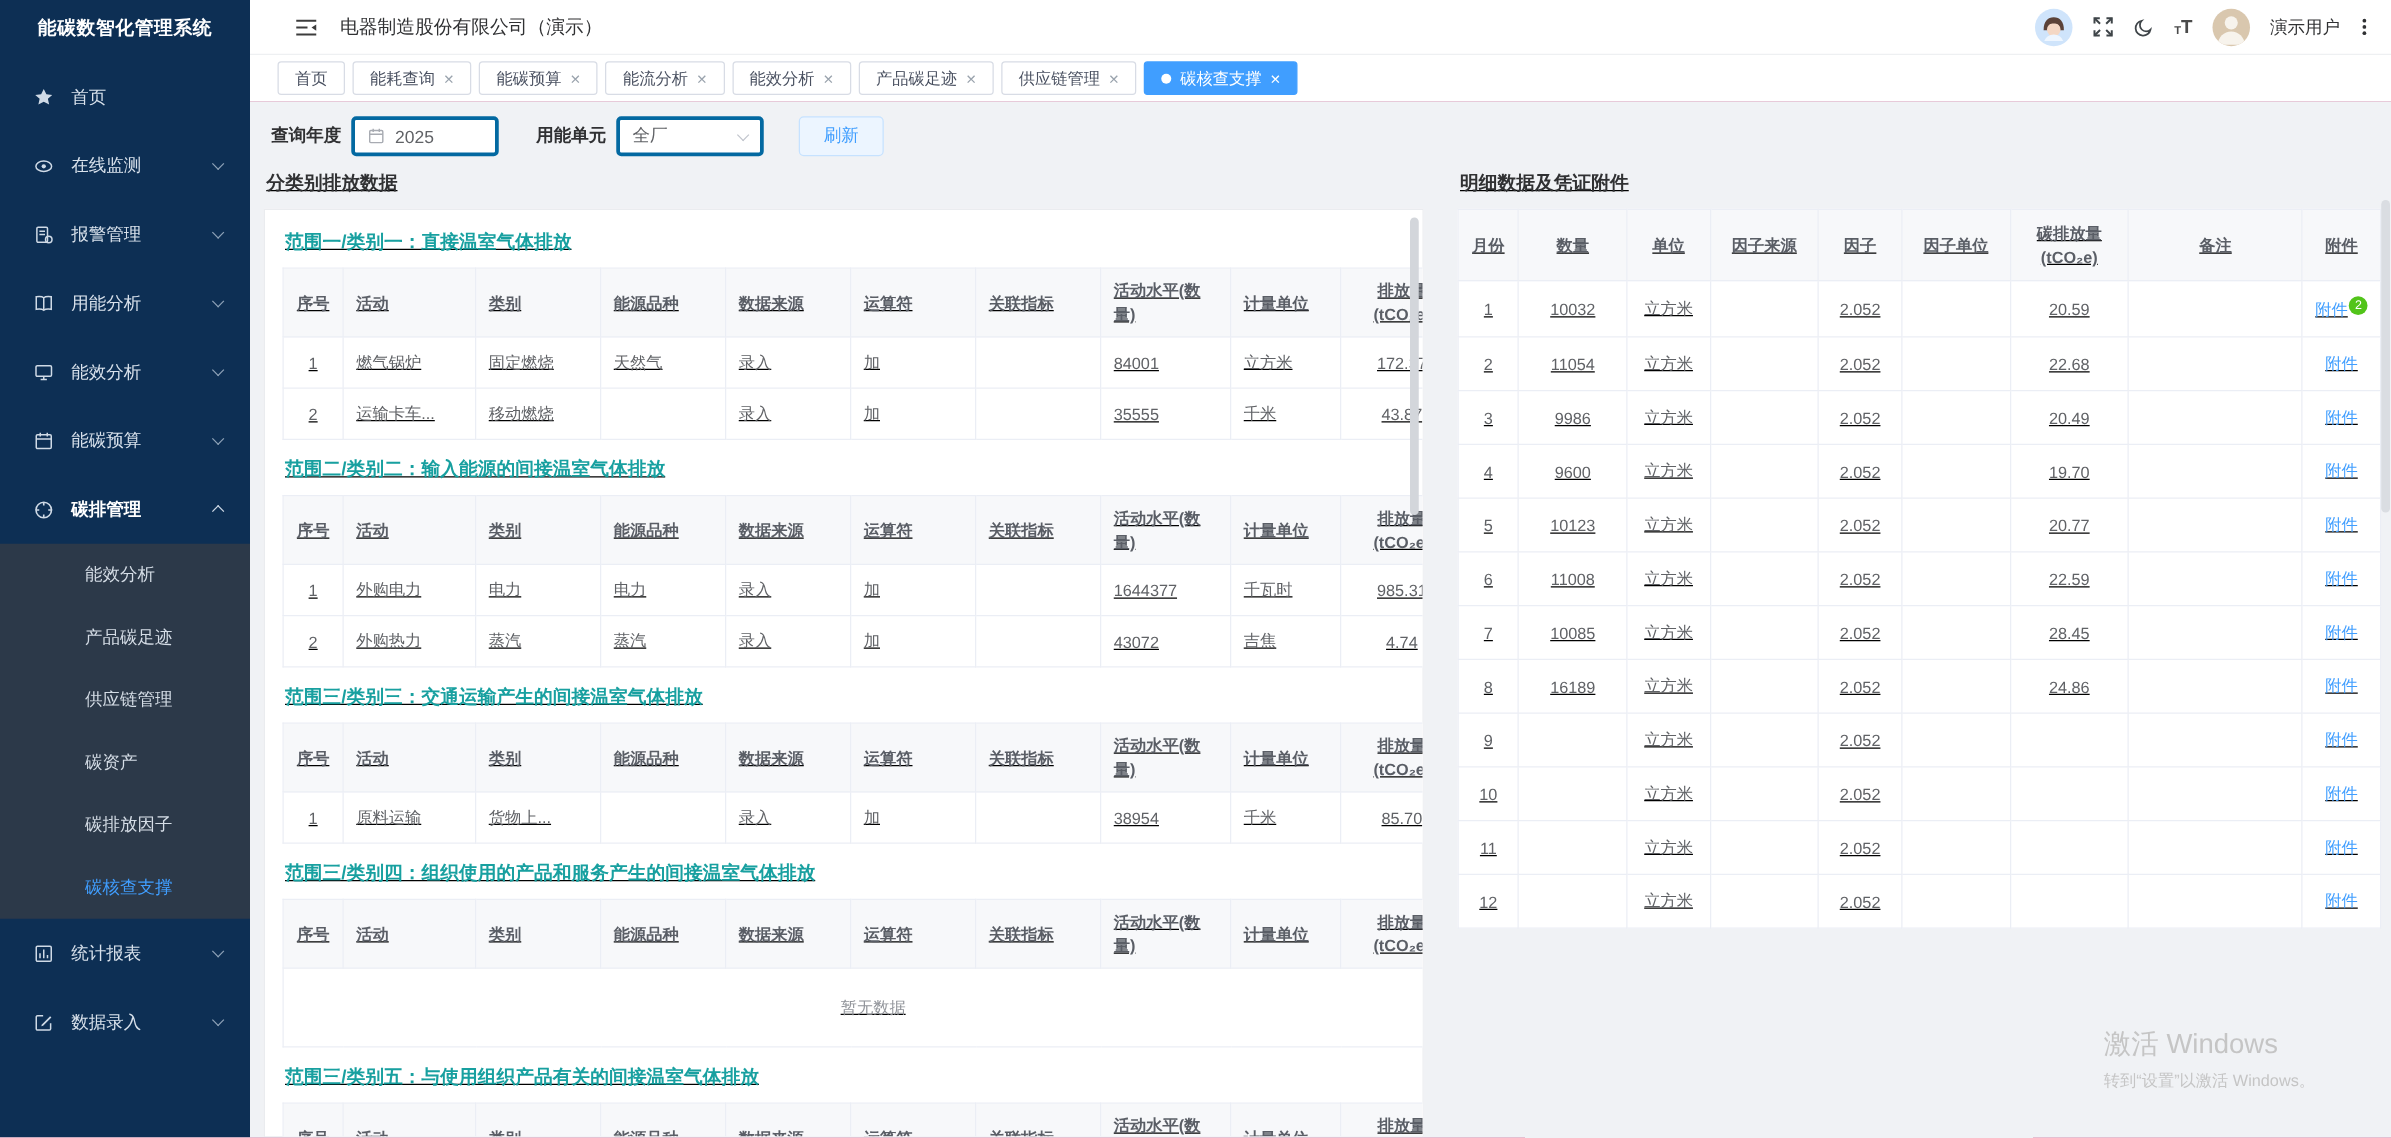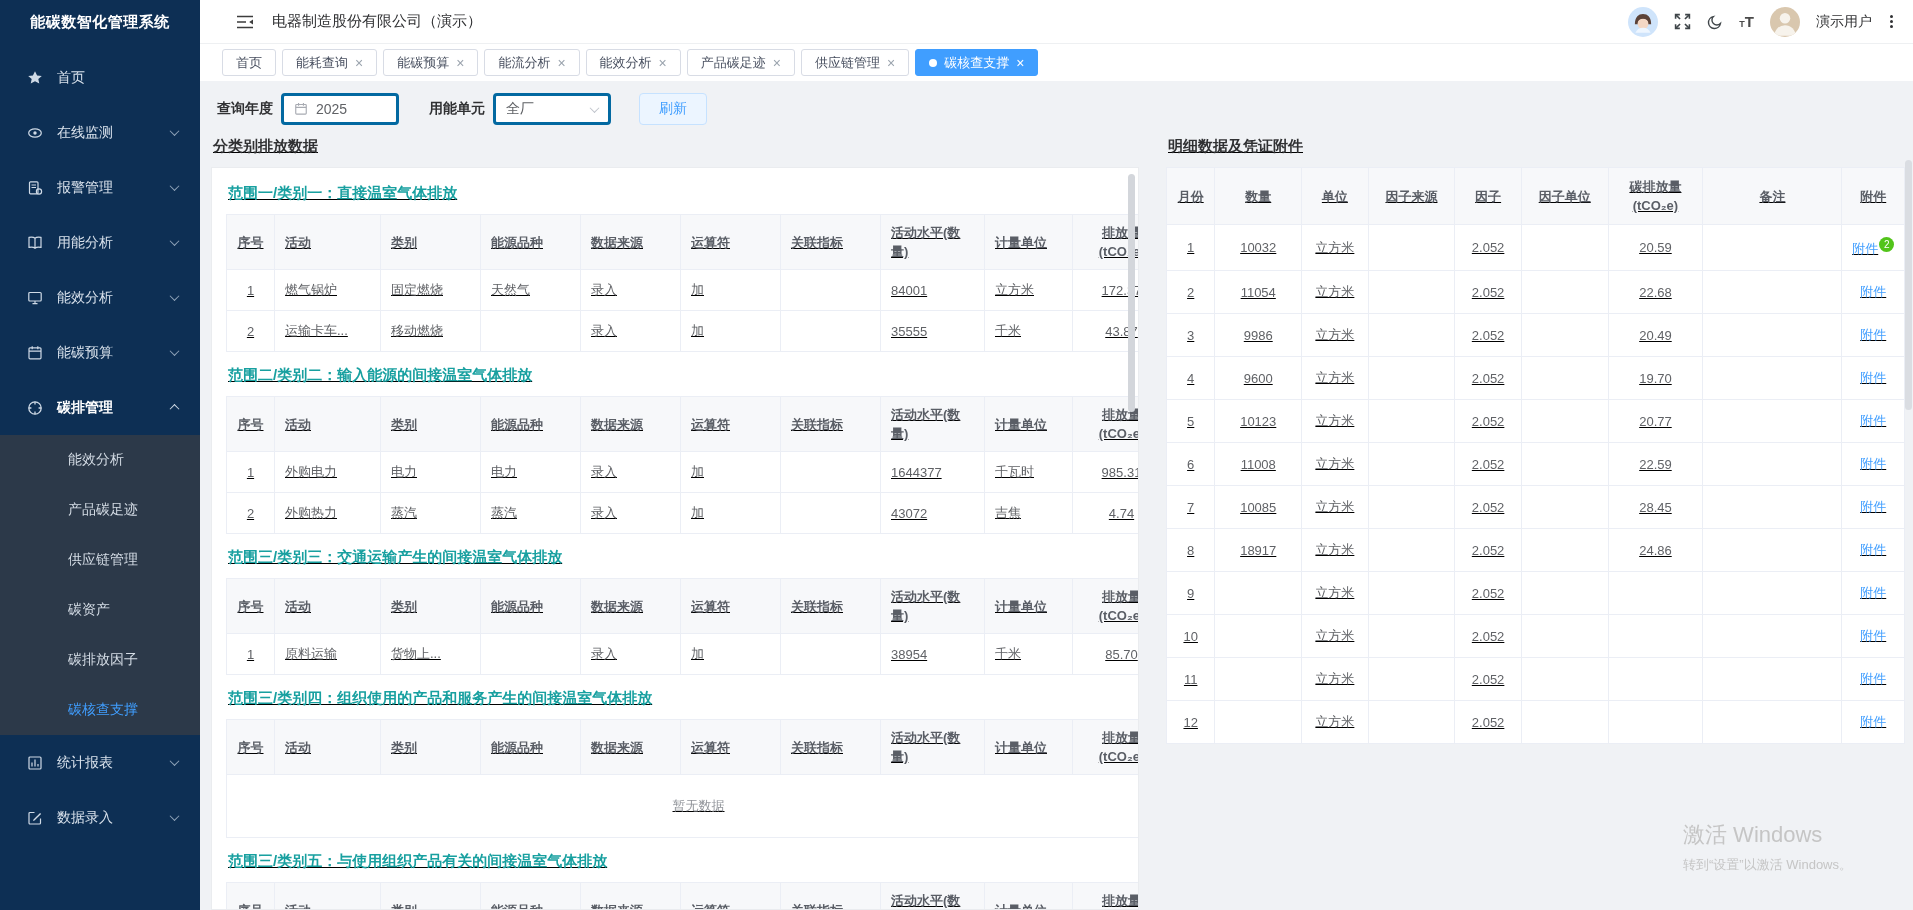--- a/index.html
+++ b/index.html
@@ -636,21 +636,21 @@
                     <td>立方米</td>
                     <td></td>
                     <td>2.052</td>
                     <td></td>
                     <td>28.45</td>
                     <td></td>
                     <td><span class="att-link">附件</span></td>
                   </tr>
                   <tr>
                     <td>8</td>
-                    <td>18917</td>
+                    <td>16189</td>
                     <td>立方米</td>
                     <td></td>
                     <td>2.052</td>
                     <td></td>
                     <td>24.86</td>
                     <td></td>
                     <td><span class="att-link">附件</span></td>
                   </tr>
                   <tr>
                     <td>9</td>

